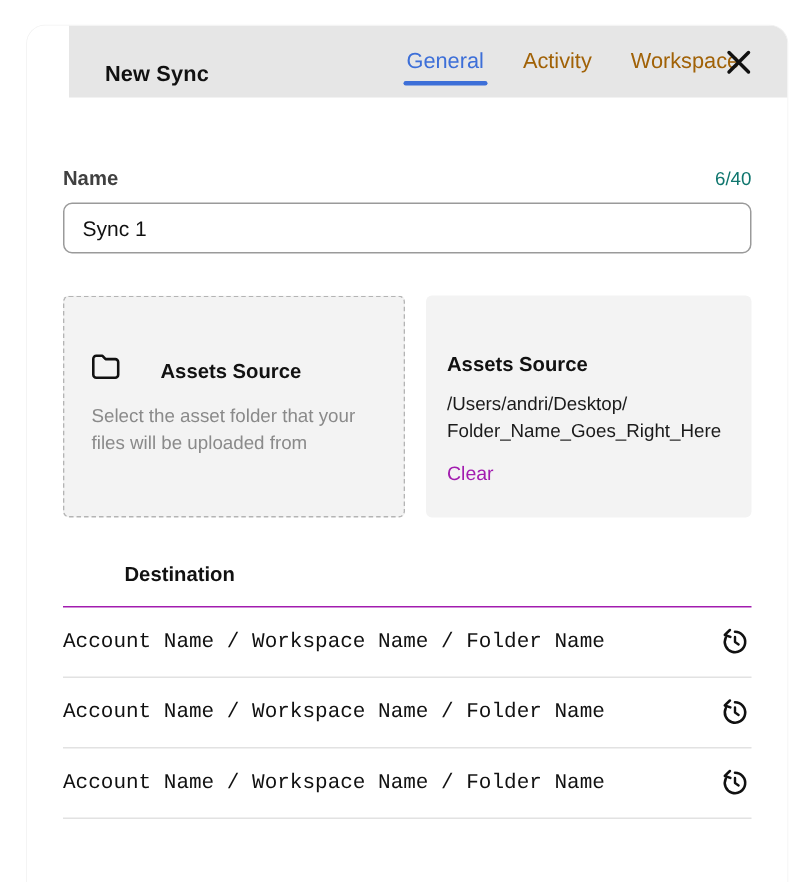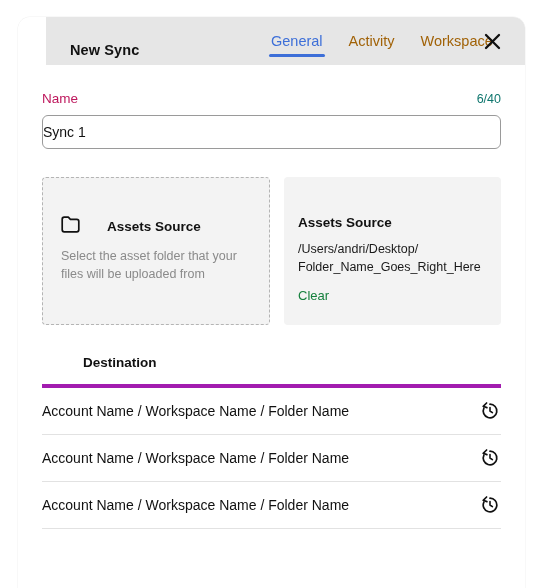--- a/index.html
+++ b/index.html
@@ -102,37 +102,38 @@
   }
 
   .row-label {
     display: flex;
     align-items: baseline;
     justify-content: space-between;
     margin-top: 26px;
   }
   .field-label {
     font-size: 13.5px;
-    font-weight: normal;
-    color: #be185d;
+    font-weight: bold;
+    color: #404040;
+    margin-top: 20px;
   }
   .char-count {
     font-size: 12.5px;
     color: #0f766e;
   }
 
   .text-input {
     margin-top: 9px;
     height: 34px;
     border: 1px solid #9a9a9a;
     border-radius: 6px;
     background: #ffffff;
     display: flex;
     align-items: center;
-    padding: 0 0;
+    padding: 0 12px;
     box-sizing: border-box;
     font-size: 14px;
     color: #111111;
   }
 
   
   .sources {
     margin-top: 28px;
     display: flex;
     gap: 14px;
@@ -175,35 +176,35 @@
   .path-text {
     margin-top: 10px;
     font-size: 12.5px;
     line-height: 1.45;
     color: #1a1a1a;
     word-break: break-all;
   }
   .clear-link {
     margin-top: 12px;
     font-size: 13px;
-    color: #15803d;
+    color: #a21caf;
     cursor: pointer;
     display: inline-block;
   }
 
   
   .section-head {
     margin-top: 30px;
     font-size: 13.5px;
     font-weight: bold;
     color: #111111;
     padding-bottom: 14px;
     margin-left: 41px;
   }
-  .list { border-top: 4px solid #a21caf; }
+  .list { border-top: 1px solid #a21caf; font-family: Liberation Mono, monospace; }
   .list-row {
     height: 46px;
     border-bottom: 1px solid #e2e2e2;
     display: flex;
     align-items: center;
     justify-content: space-between;
     cursor: pointer;
   }
   .list-row-text {
     font-size: 14px;

